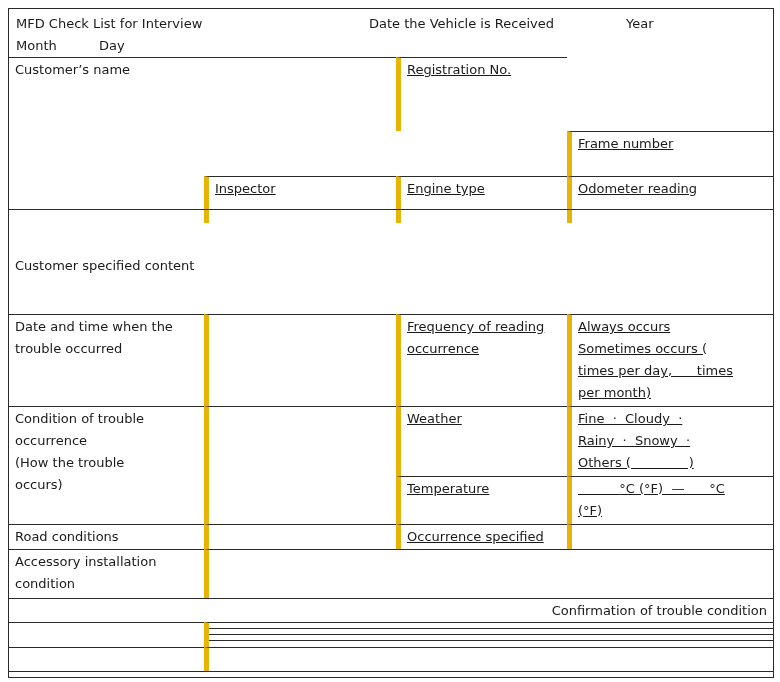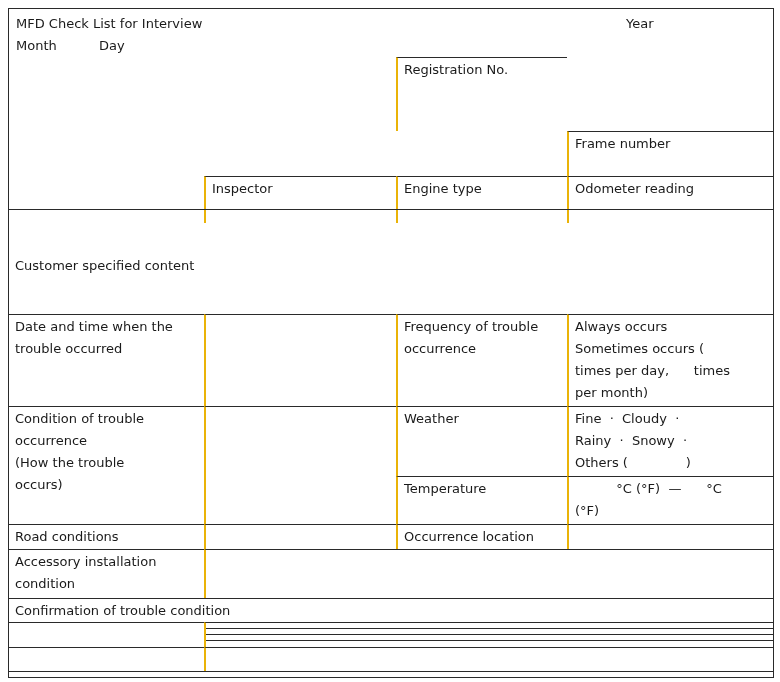--- a/index.html
+++ b/index.html
@@ -1,54 +1,56 @@
 <!DOCTYPE html>
 <html><head>
 <meta charset="utf-8">
 <style>
   html,body{margin:0;padding:0;background:#ffffff;}
   body{width:780px;height:682px;font-family:"DejaVu Sans","Liberation Sans",sans-serif;color:#1a1a1a;}
   .table{position:relative;width:764px;height:668px;margin:8px;border:1px solid #2a2a2a;box-sizing:content-box;}
   .cell{position:absolute;box-sizing:border-box;padding:1px 6px;font-size:13px;line-height:22px;white-space:pre-wrap;overflow:hidden;}
   .bt{border-top:1px solid #2a2a2a;}
-  .bl{border-left:2px solid #eab308;}
+  .bl{border-left:5px solid #eab308;text-decoration:underline;}
   .abs{position:absolute;white-space:pre;}
-  .center{text-align:left;}
+  .center{text-align:right;}
   .ruled{position:absolute;left:0;right:0;height:0;border-top:1px solid #2a2a2a;}
 </style>
 </head>
 <body>
 
 <div class="table">
 
   <div class="cell" style="left:0;top:0;width:764px;height:48px">
     <span class="abs" style="left:7px;top:4px">MFD Check List for Interview</span>
+    <span class="abs" style="left:360px;top:4px">Date the Vehicle is Received</span>
     <span class="abs" style="left:617px;top:4px">Year</span>
     <span class="abs" style="left:7px;top:26px">Month</span>
     <span class="abs" style="left:90px;top:26px">Day</span>
   </div>
 
+  <div class="cell bt" style="left:0;top:48px;width:387px;height:119px">Customer’s name</div>
   <div class="cell bt bl" style="left:387px;top:48px;width:171px;height:74px">Registration No.</div>
   <div class="cell bt bl" style="left:558px;top:122px;width:206px;height:45px">Frame number</div>
 
   <div class="cell bt bl" style="left:195px;top:167px;width:192px;height:47px">Inspector</div>
   <div class="cell bt bl" style="left:387px;top:167px;width:171px;height:47px">Engine type</div>
   <div class="cell bt bl" style="left:558px;top:167px;width:206px;height:47px">Odometer reading</div>
 
   <div class="cell bt" style="left:0;top:200px;width:764px;height:91px">
     <div>Customer specified content</div>
     
     
     
   </div>
 
   <div class="cell bt" style="left:0;top:305px;width:195px;height:92px">Date and time when the
 trouble occurred</div>
   <div class="cell bt bl" style="left:195px;top:305px;width:192px;height:92px"></div>
-  <div class="cell bt bl" style="left:387px;top:305px;width:171px;height:92px">Frequency of trouble
+  <div class="cell bt bl" style="left:387px;top:305px;width:171px;height:92px">Frequency of reading
 occurrence</div>
   <div class="cell bt bl" style="left:558px;top:305px;width:206px;height:92px">Always occurs
 Sometimes occurs (
 times per day,      times
 per month)</div>
 
   <div class="cell bt" style="left:0;top:397px;width:195px;height:118px">Condition of trouble
 occurrence
 (How the trouble
 occurs)</div>
@@ -56,21 +58,21 @@
   <div class="cell bt bl" style="left:558px;top:397px;width:206px;height:70px">Fine  ·  Cloudy  ·
 Rainy  ·  Snowy  ·
 Others (              )</div>
   <div class="cell bt bl" style="left:387px;top:397px;width:171px;height:70px">Weather</div>
   <div class="cell bt bl" style="left:387px;top:467px;width:171px;height:48px">Temperature</div>
   <div class="cell bt bl" style="left:558px;top:467px;width:206px;height:48px">          °C (°F)  —      °C
 (°F)</div>
 
   <div class="cell bt" style="left:0;top:515px;width:195px;height:25px">Road conditions</div>
   <div class="cell bt bl" style="left:195px;top:515px;width:192px;height:25px"></div>
-  <div class="cell bt bl" style="left:387px;top:515px;width:171px;height:25px">Occurrence location</div>
+  <div class="cell bt bl" style="left:387px;top:515px;width:171px;height:25px">Occurrence specified</div>
   <div class="cell bt bl" style="left:558px;top:515px;width:206px;height:25px"></div>
 
   <div class="cell bt" style="left:0;top:540px;width:195px;height:49px">Accessory installation
 condition</div>
   <div class="cell bt bl" style="left:195px;top:540px;width:569px;height:49px"></div>
 
   <div class="cell bt center" style="left:0;top:589px;width:764px;height:24px">Confirmation of trouble condition</div>
 
   <div class="cell bt" style="left:0;top:613px;width:195px;height:25px">
     

